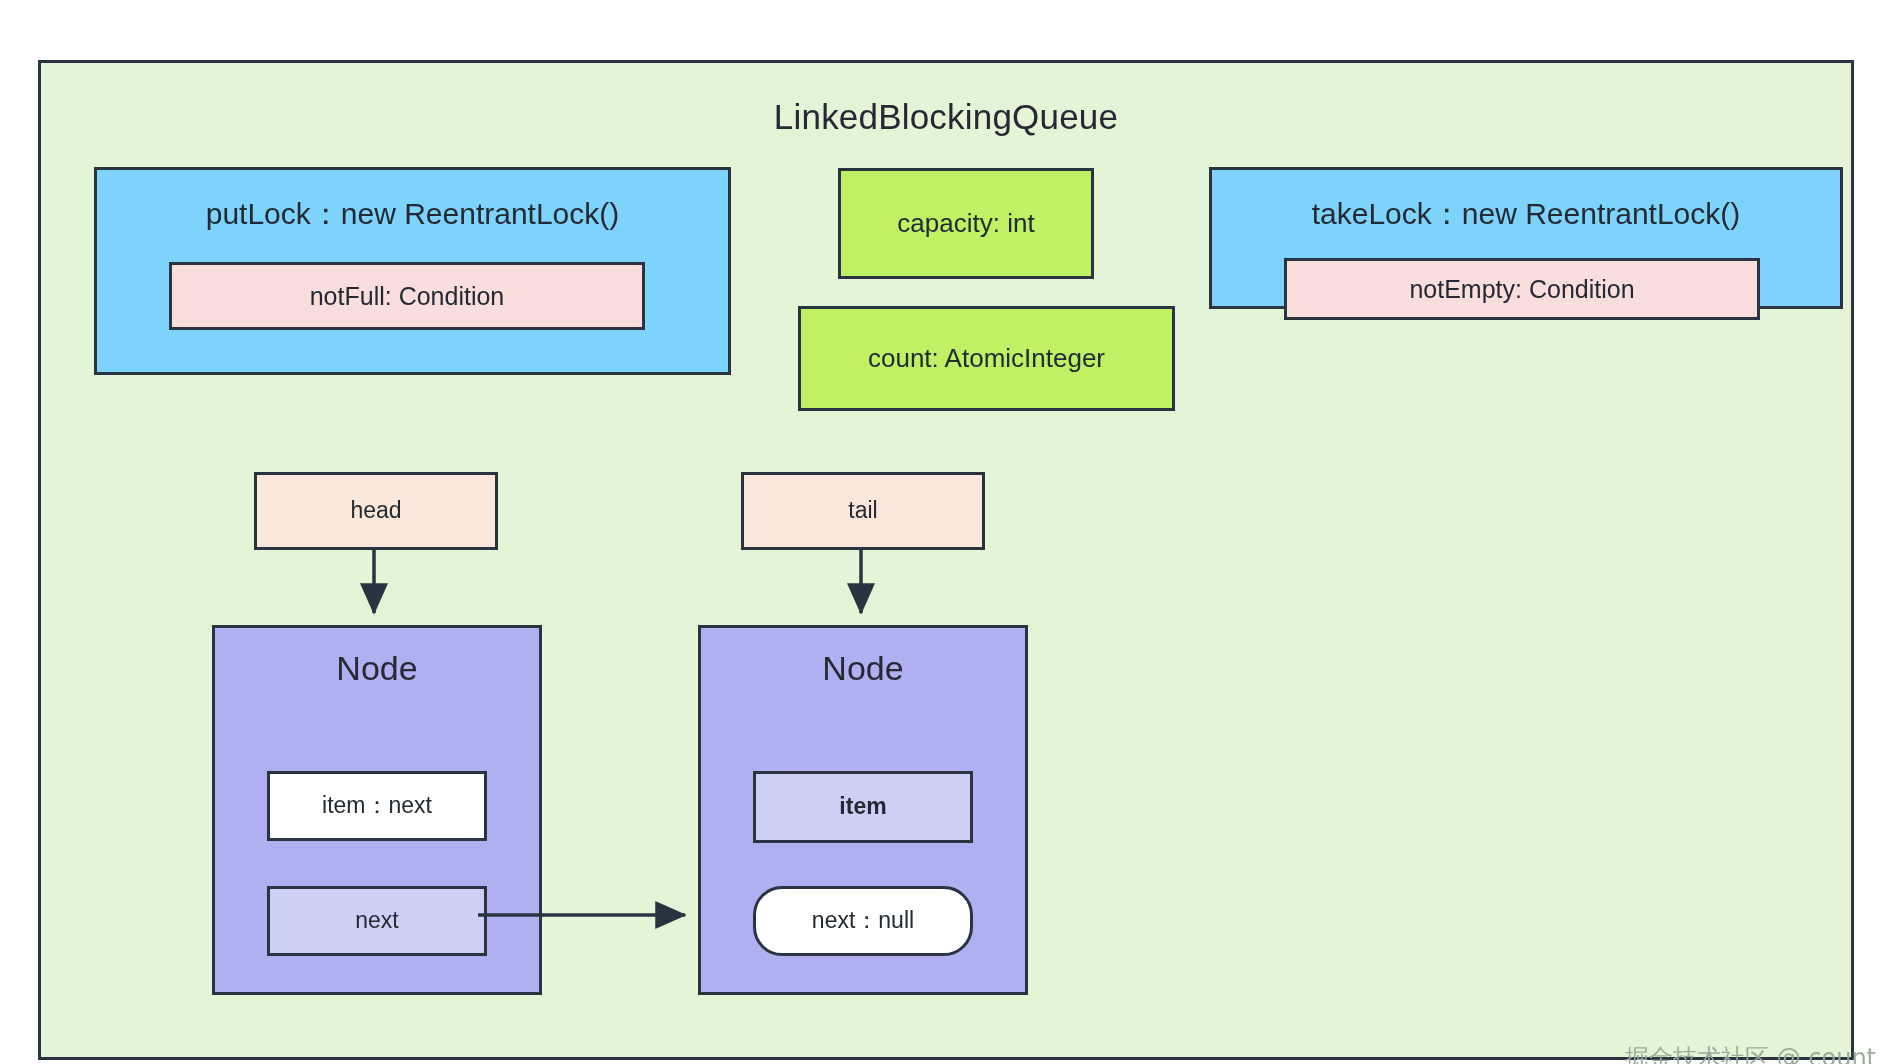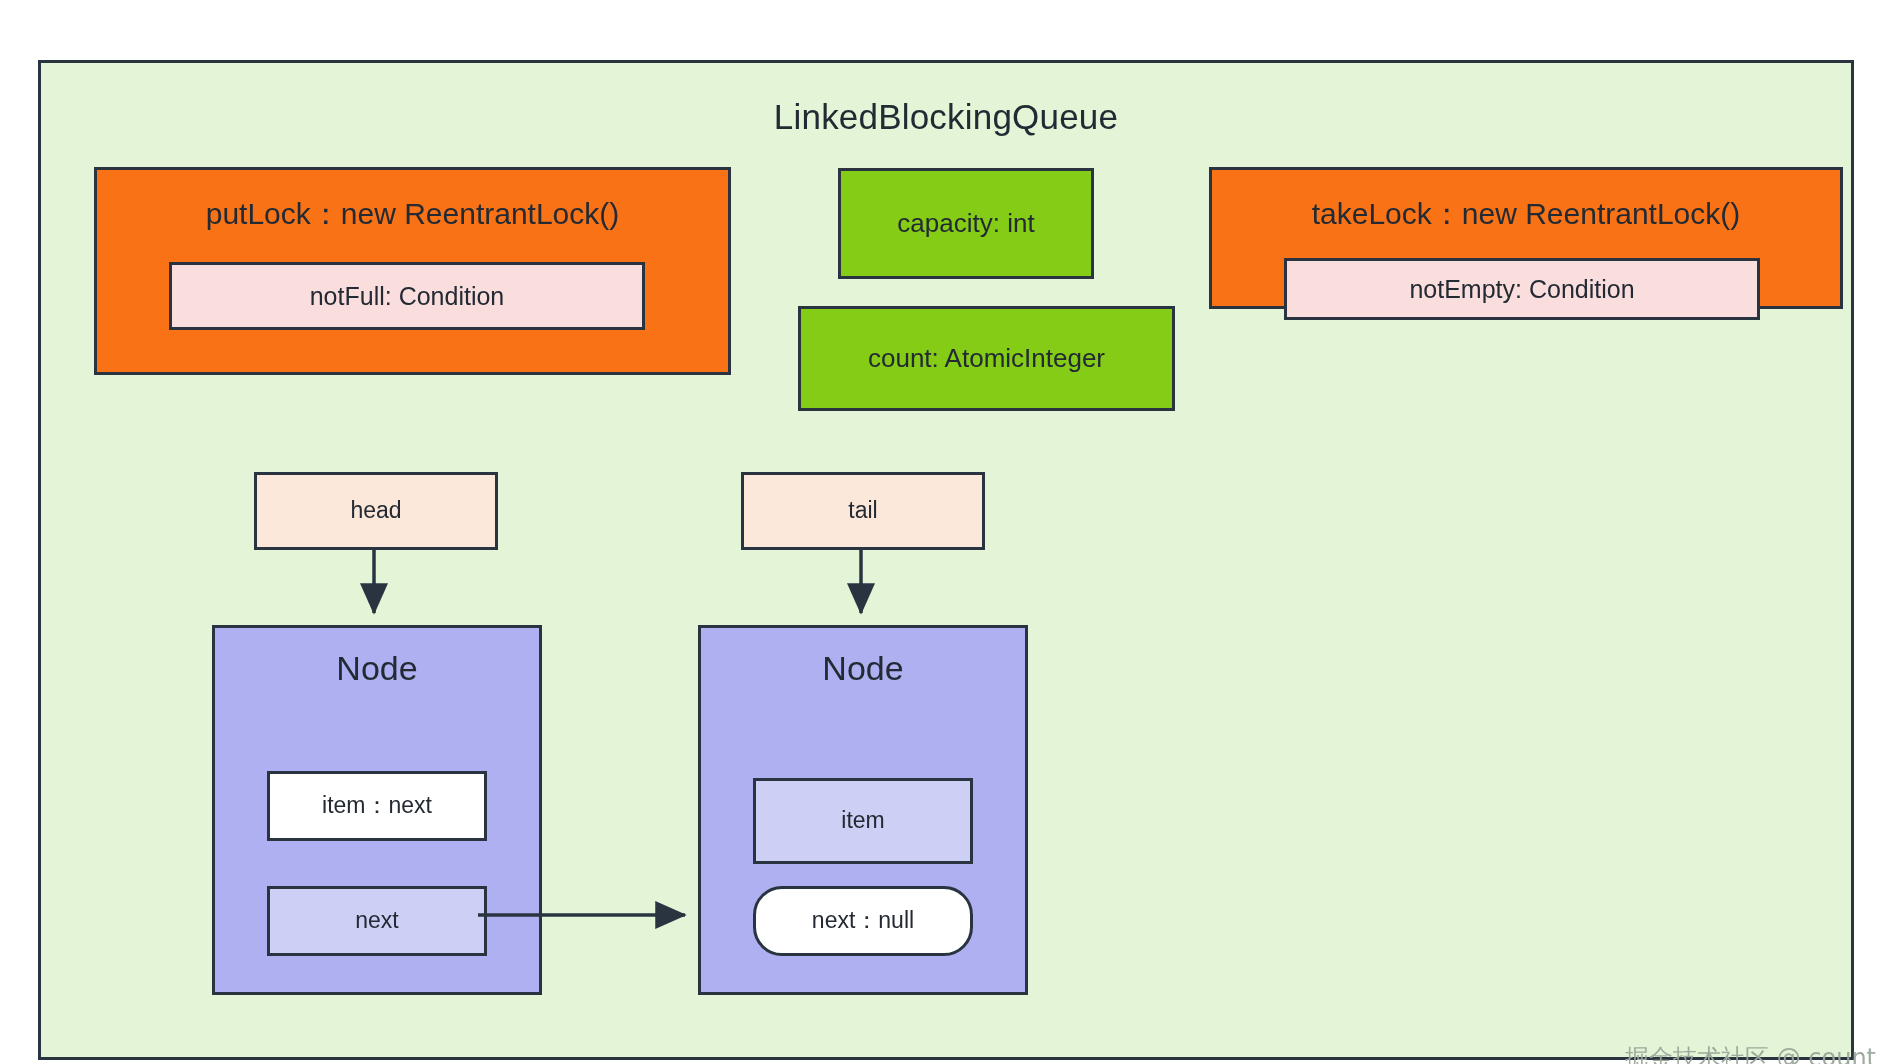--- a/index.html
+++ b/index.html
@@ -55,21 +55,21 @@
     border: 3px solid #2a3440;
     display: flex;
     align-items: center;
     justify-content: center;
     text-align: center;
     line-height: 1.2;
   }
 
   
   .lock-box {
-    background: #f97316;
+    background: #7dd3fc;
     flex-direction: column;
     align-items: center;
     justify-content: flex-start;
   }
   .lock-title {
     font-size: 30px;
     color: #232a33;
     margin-top: 26px;
     white-space: nowrap;
   }
@@ -81,21 +81,21 @@
     display: flex;
     align-items: center;
     justify-content: center;
     font-size: 25px;
     color: #232a33;
     white-space: nowrap;
   }
 
   
   .field-box {
-    background: #84cc16;
+    background: #bef264;
     font-size: 26px;
     color: #232a33;
     white-space: nowrap;
   }
 
   
   .pointer-box {
     background: #fbe8da;
     font-size: 23px;
     color: #232a33;
@@ -177,21 +177,21 @@
     <div class="box pointer-box" style="left:700px; top:409px; width:244px; height:78px;">tail</div>
 
     <div class="box node-box" style="left:171px; top:562px; width:330px; height:370px;">
       <div class="node-title">Node</div>
       <div class="node-field filled" style="left:52px; top:143px; width:220px; height:70px;">item：next</div>
       <div class="node-field empty" style="left:52px; top:258px; width:220px; height:70px;">next</div>
     </div>
 
     <div class="box node-box" style="left:657px; top:562px; width:330px; height:370px;">
       <div class="node-title">Node</div>
-      <div class="node-field empty" style="left:52px; top:150px; width:220px; height:86px;">item</div>
+      <div class="node-field empty" style="left:52px; top:143px; width:220px; height:72px;font-weight:bold;">item</div>
       <div class="node-field filled" style="left:52px; top:258px; width:220px; height:70px;border-radius:29px;">next：null</div>
     </div>
 
   </div>
 
   <svg class="arrow-svg" viewBox="0 0 1898 1064">
     <defs>
       <marker id="ah" markerWidth="11" markerHeight="11" refX="8.5" refY="4" orient="auto" markerUnits="strokeWidth">
         <path d="M0,0 L9,4 L0,8 z" fill="#2a3440"></path>
       </marker>

